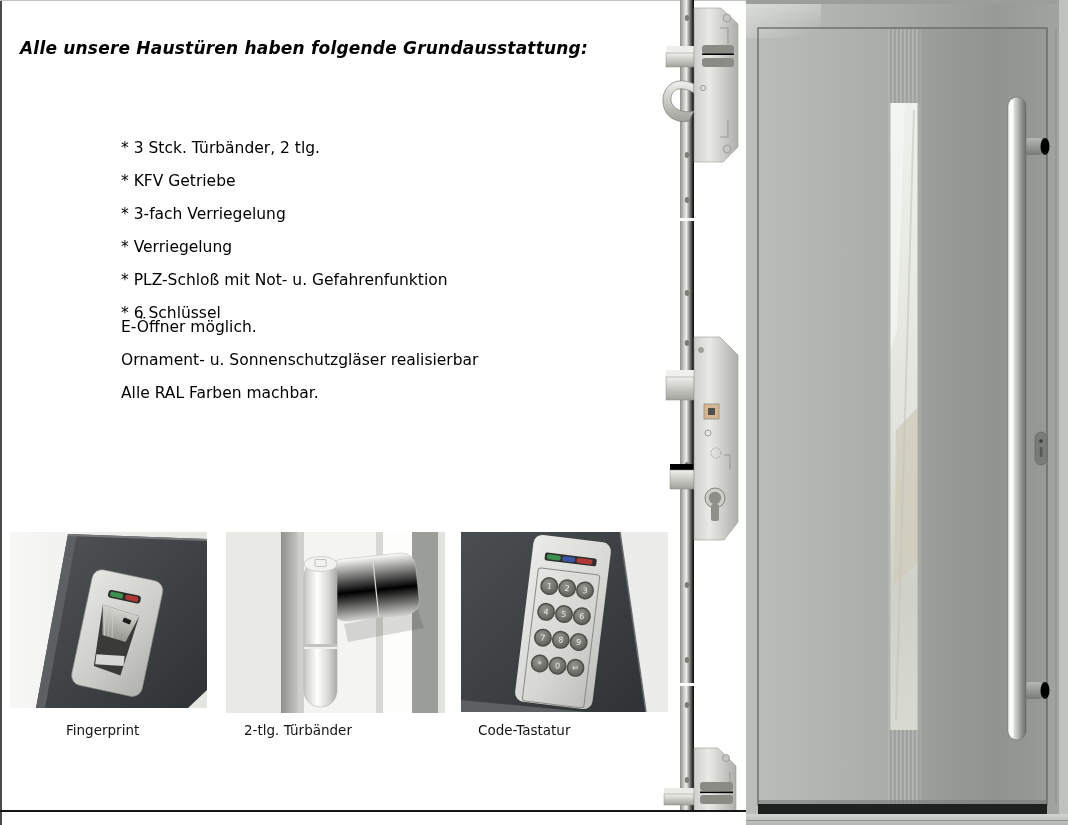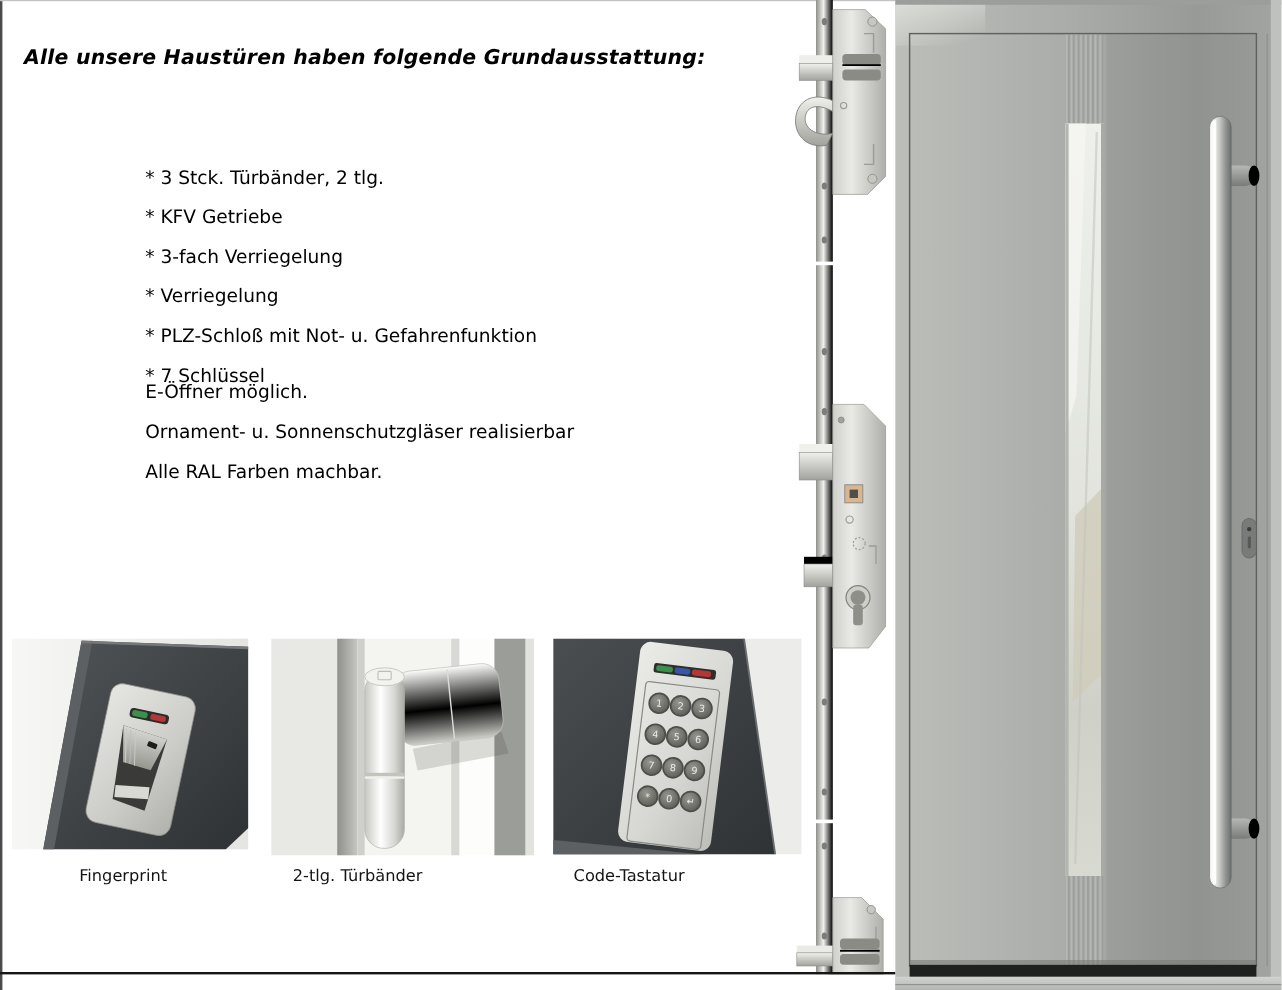--- a/index.html
+++ b/index.html
@@ -34,21 +34,21 @@
 <div class="edge-top"></div>
 
 <div class="heading">Alle unsere Haustüren haben folgende Grundausstattung:</div>
 
 <div class="features">
   <div>* 3 Stck. Türbänder, 2 tlg.</div>
   <div>* KFV Getriebe</div>
   <div>* 3-fach Verriegelung</div>
   <div>* Verriegelung</div>
   <div>* PLZ-Schloß mit Not- u. Gefahrenfunktion</div>
-  <div>* 7 Schlüssel</div>
+  <div>* 6 Schlüssel</div>
 </div>
 
 <div class="notes">
   <div>E-Öffner möglich.</div>
   <div>Ornament- u. Sonnenschutzgläser realisierbar</div>
   <div>Alle RAL Farben machbar.</div>
 </div>
 
 <svg id="fp-photo" class="photo" width="197" height="176" viewBox="0 0 197 176">
   <defs>

